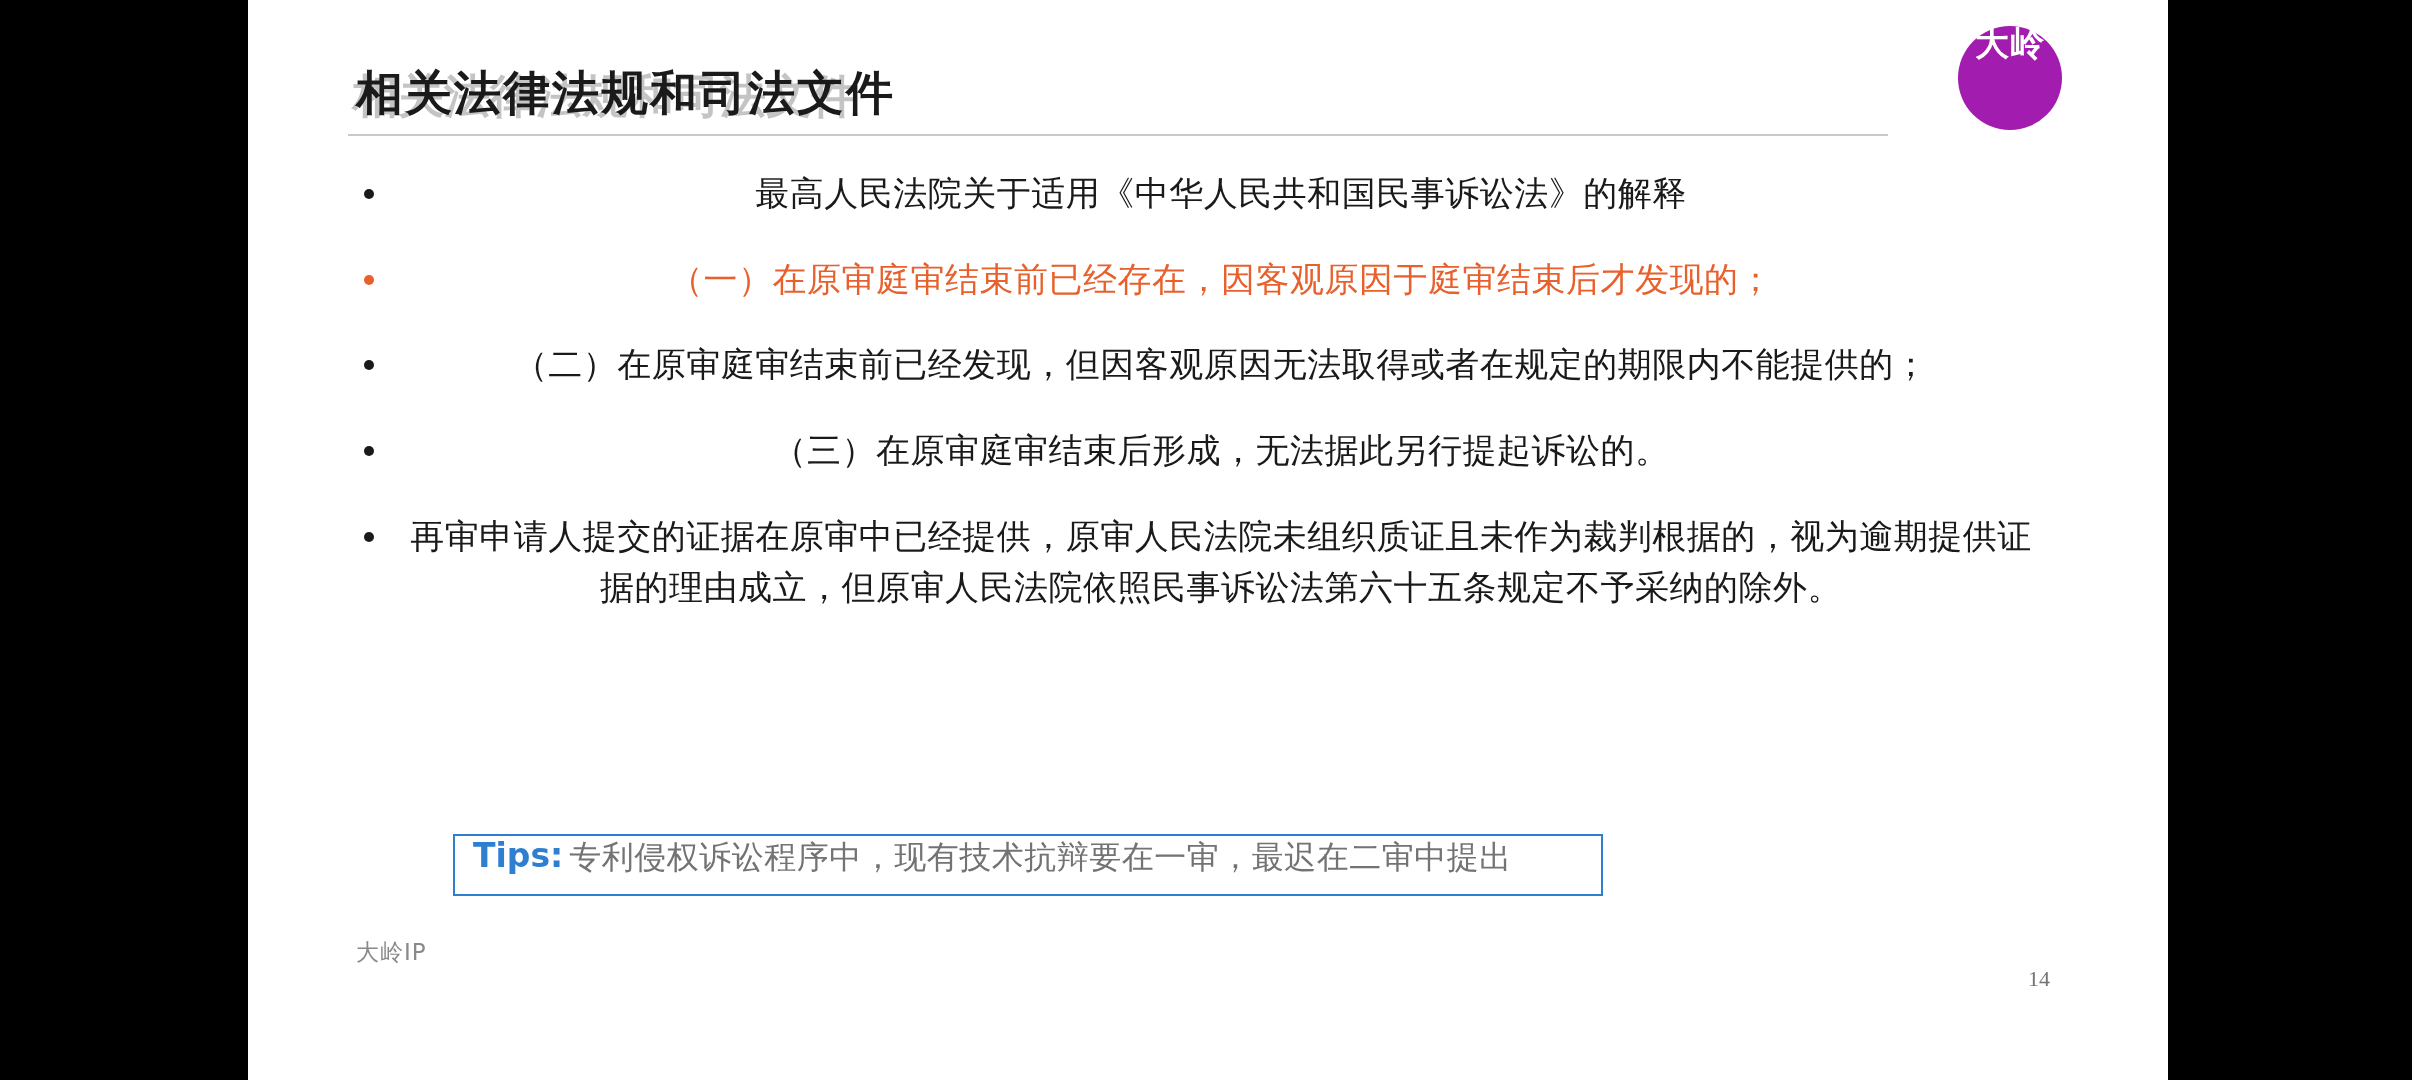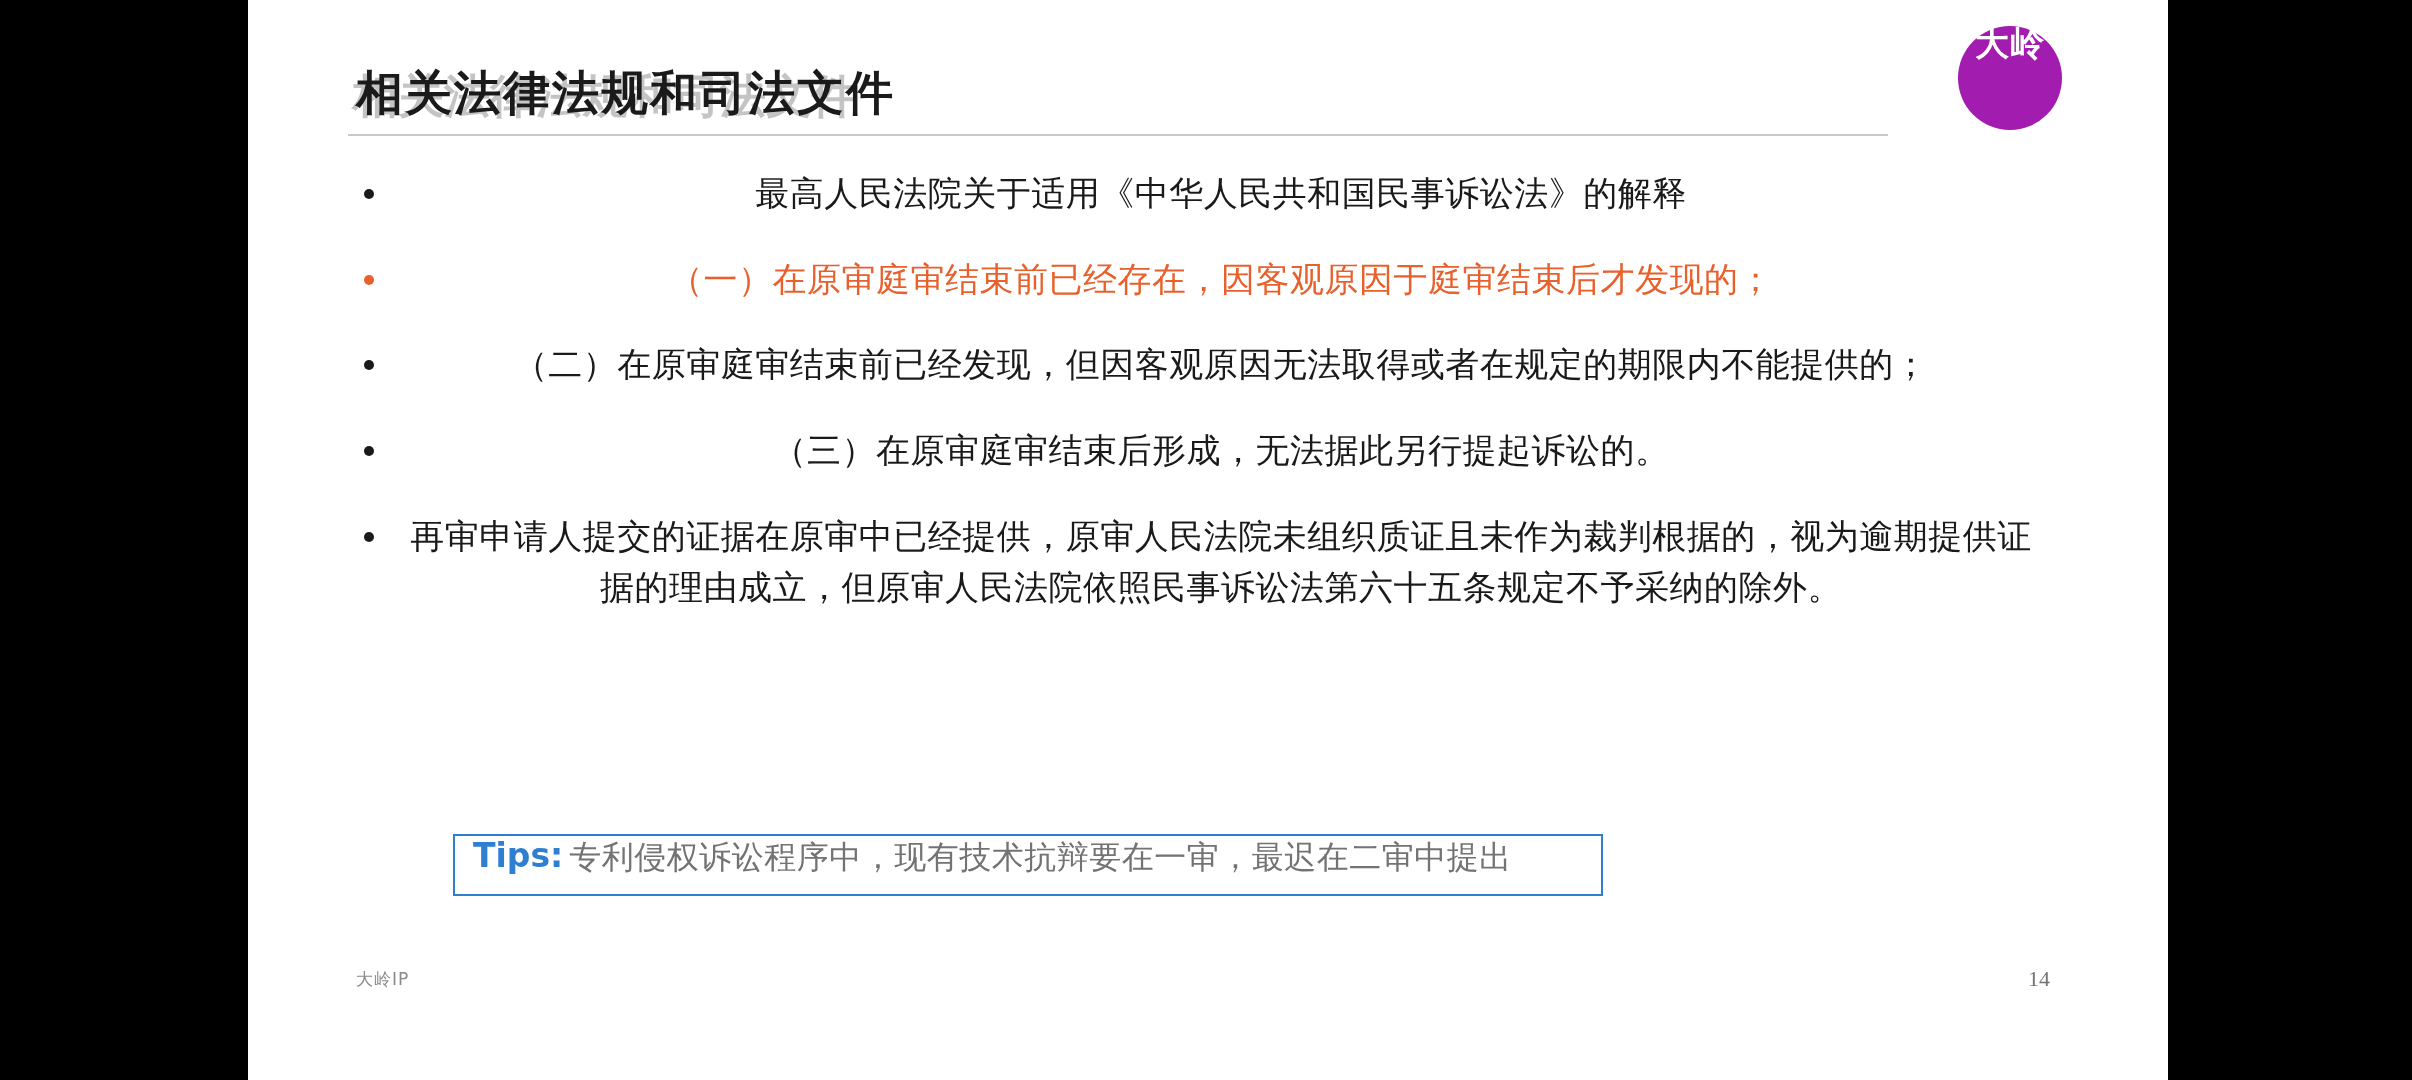--- a/index.html
+++ b/index.html
@@ -147,22 +147,22 @@
     color: #737373;
     font-size: 32px;
     font-family: "DejaVu Serif", serif;
     letter-spacing: 0.5px;
   }
 
   
   .footer-brand {
     position: absolute;
     left: 108px;
-    top: 968px;
-    font-size: 17px;
+    top: 937px;
+    font-size: 23px;
     color: #8a8a8a;
     font-family: "DejaVu Sans", sans-serif;
     letter-spacing: 1px;
   }
   .footer-page {
     position: absolute;
     right: 118px;
     top: 966px;
     font-size: 22px;
     color: #737373;

